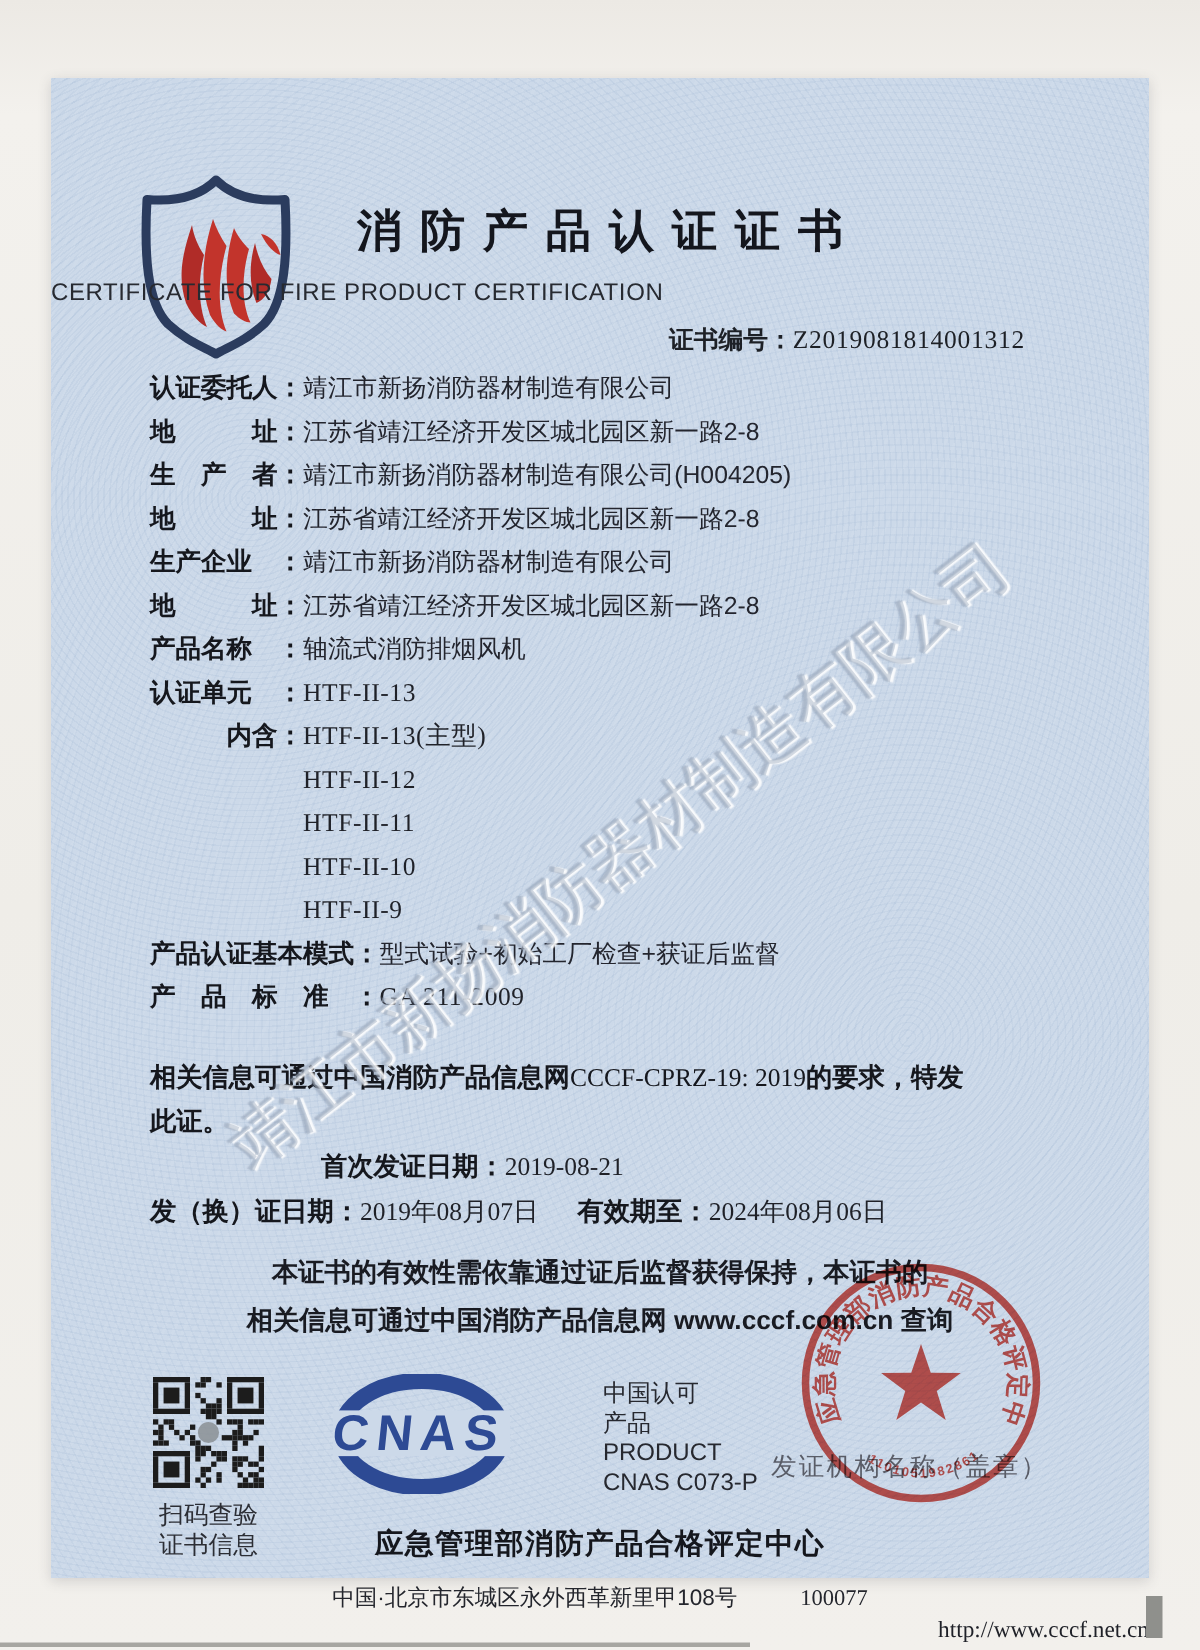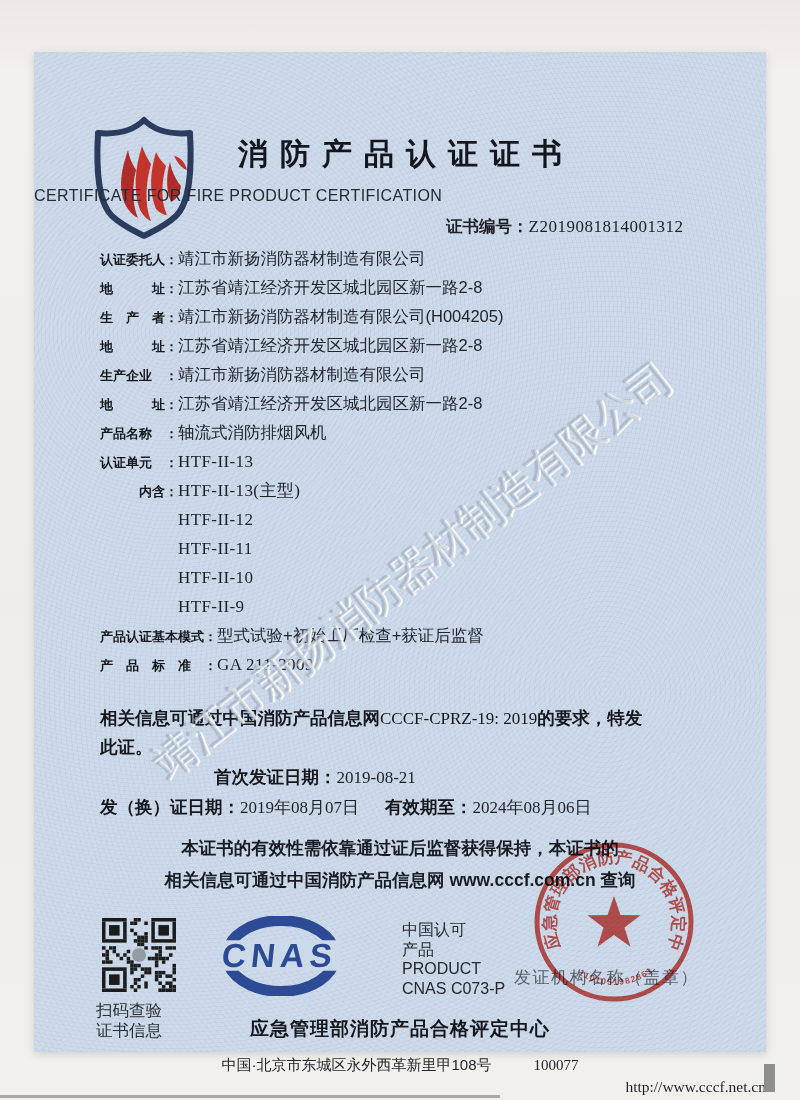--- a/index.html
+++ b/index.html
@@ -22,34 +22,34 @@
   .logo{position:absolute;left:54px;top:60px;width:112px;height:128px;z-index:2;}
   .title{position:absolute;left:0;top:82px;width:100%;margin:0;text-align:center;z-index:2;
         font-size:30px;font-weight:700;color:#14161d;letter-spacing:12px;text-indent:12px;}
   .subtitle{position:absolute;left:0;top:135px;width:100%;z-index:2;
         font-size:16px;font-weight:500;color:#272a31;letter-spacing:.4px;}
   .certno{position:absolute;left:412px;top:164px;z-index:2;font-size:16.5px;font-weight:600;color:#1d2026;}
   .latin{font-family:"Liberation Serif",serif;font-weight:400;}
   .certno .latin{font-size:17px;letter-spacing:.5px;}
   .fields{position:absolute;left:66px;top:192px;width:640px;z-index:2;}
   .f-row{height:29px;line-height:29px;white-space:nowrap;}
-  .f-label{font-weight:700;font-size:13px;color:#15171d;white-space:pre;}
+  .f-label{font-weight:700;font-size:17px;color:#15171d;white-space:pre;}
   .f-value{font-size:16.5px;color:#23252e;}
   .f-value.latin{font-size:17px;letter-spacing:.4px;color:#1f2128;}
   .statement{position:absolute;left:66px;top:652px;width:640px;z-index:2;
         font-size:17.5px;font-weight:700;color:#15171d;line-height:29px;}
   .statement .latin{font-weight:400;font-size:17px;}
   .first-issue{position:absolute;left:180px;top:712px;z-index:2;font-size:17.5px;line-height:26px;}
   .issue-row{position:absolute;left:66px;top:742px;z-index:2;font-size:17.5px;line-height:26px;white-space:nowrap;}
   .lbl{font-weight:700;color:#15171d;}
   .val{font-family:"Liberation Serif",serif;font-size:17px;color:#1f2128;}
   .gap{display:inline-block;width:26px;}
   .notice{position:absolute;left:0;top:780px;width:100%;z-index:2;text-align:center;
         font-size:17.5px;font-weight:600;color:#191b22;line-height:32px;}
-  .qr-block{position:absolute;left:62px;top:866px;z-index:2;width:86px;}
+  .qr-block{position:absolute;left:62px;top:866px;z-index:2;width:86px;text-align:center;}
   .qr-block svg{width:74px;height:74px;display:block;margin:0 auto;}
   .qr-caption{margin-top:8px;font-size:16.5px;color:#2c2e35;line-height:20px;}
   .cnas-block{position:absolute;left:188px;top:864px;z-index:2;}
   .cnas-block svg{width:118px;height:80px;display:block;}
   .cnas-text{position:absolute;left:326px;top:868px;z-index:2;font-size:16px;line-height:19.5px;color:#26282f;margin-left:42px;}
   .seal-hint{position:absolute;left:480px;top:914px;z-index:1;font-size:17px;letter-spacing:1.5px;
         color:#4e505a;font-family:"Liberation Serif",serif;opacity:.9;white-space:nowrap;}
   .seal{position:absolute;left:498px;top:788px;width:164px;height:164px;z-index:6;
         opacity:.9;mix-blend-mode:multiply;}
   .footer-org{position:absolute;left:0;top:964px;width:100%;text-align:center;z-index:2;

